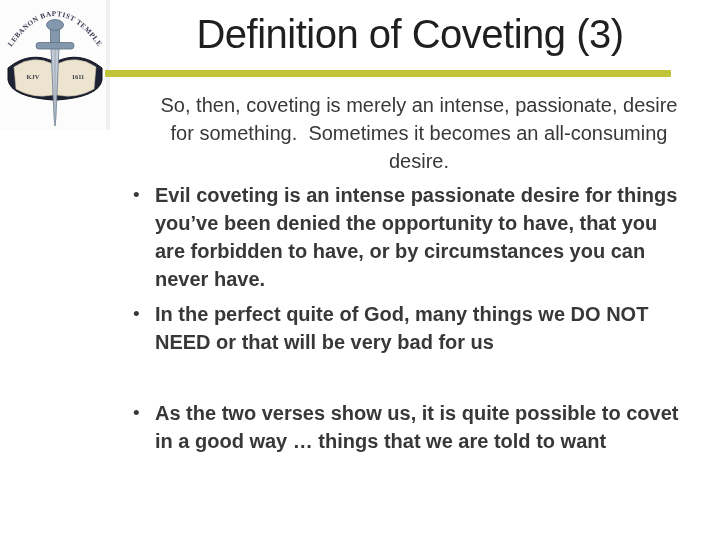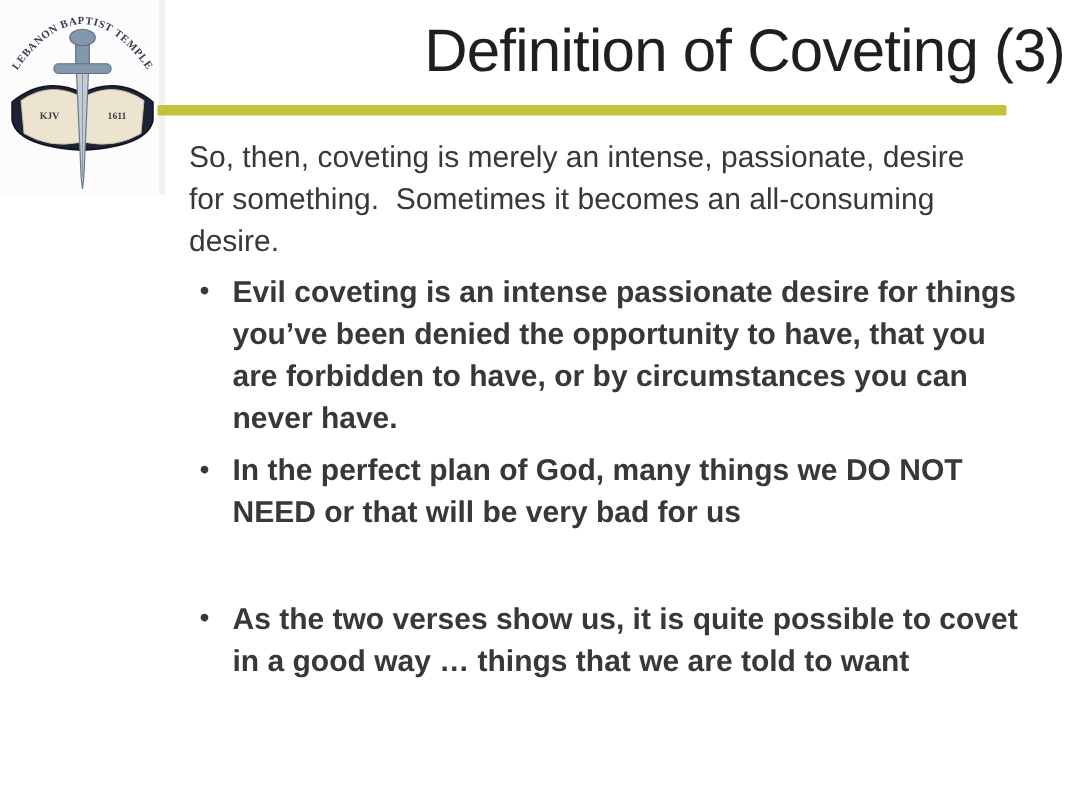--- a/index.html
+++ b/index.html
@@ -22,21 +22,21 @@
     width: 112px;
     height: 132px;
   }
   .slide-title {
     position: absolute;
     left: 110px;
     top: 9px;
     width: 600px;
     height: 50px;
     line-height: 50px;
-    text-align: right;
+    text-align: center;
     font-size: 40px;
     color: #1f1f1f;
     letter-spacing: -0.5px;
     white-space: nowrap;
   }
   .title-divider {
     position: absolute;
     left: 105px;
     top: 70px;
     width: 566px;
@@ -48,20 +48,21 @@
     color: #383838;
     font-size: 20px;
     line-height: 28px;
     white-space: pre-wrap;
   }
   .intro {
     position: absolute;
     left: 126px;
     top: 91px;
     width: 586px;
+    text-align: center;
   }
   .bullet-row {
     position: absolute;
     left: 126px;
     width: 586px;
     display: flex;
     align-items: flex-start;
   }
   .bullet-1 { top: 181px; }
   .bullet-2 { top: 300px; }
@@ -124,21 +125,21 @@
   <div class="bullet-row bullet-1">
     <span class="bullet-marker">•</span>
     <span class="bullet-text body-text">Evil coveting is an intense passionate desire for things
 you’ve been denied the opportunity to have, that you
 are forbidden to have, or by circumstances you can
 never have.</span>
   </div>
 
   <div class="bullet-row bullet-2">
     <span class="bullet-marker">•</span>
-    <span class="bullet-text body-text">In the perfect plan of God, many things we DO NOT
+    <span class="bullet-text body-text">In the perfect quite of God, many things we DO NOT
 NEED or that will be very bad for us</span>
   </div>
 
   <div class="bullet-row bullet-3">
     <span class="bullet-marker">•</span>
     <span class="bullet-text body-text">As the two verses show us, it is quite possible to covet
 in a good way … things that we are told to want</span>
   </div>
 
 </div>

